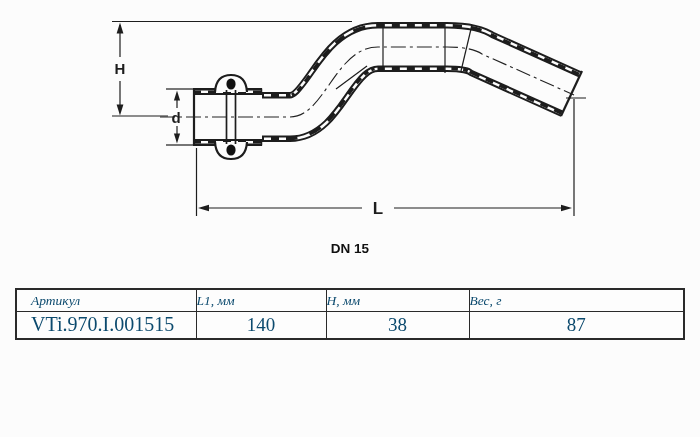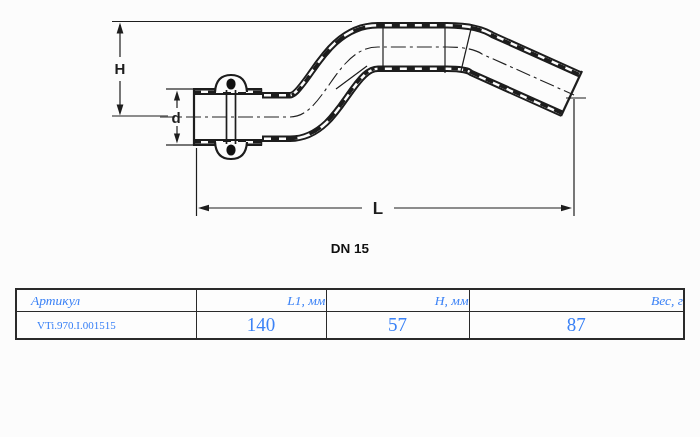--- a/index.html
+++ b/index.html
@@ -40,41 +40,41 @@
     table-layout:fixed;
     width:668px;
     background:#fdfdfd;
     border:2px solid var(--tborder);
   }
   table.spec th, table.spec td{
     border:1.5px solid var(--tborder);
     padding:0;
     overflow:hidden;
     white-space:nowrap;
-    color:#3b82f6;
+    color:#0c4a6e;
   }
   table.spec th{
     height:21px;
     font-family:"Liberation Serif", serif;
     font-style:italic;
     font-weight:400;
     font-size:13.5px;
-    text-align:right;
+    text-align:left;
     vertical-align:middle;
   }
   table.spec th.c-article{text-align:left;padding-left:14px;}
   table.spec td{
     height:25.5px;
     font-family:"Liberation Serif", serif;
     vertical-align:middle;
   }
   table.spec td.c-article{
-    font-size:11px;
+    font-size:20px;
     text-align:left;
-    padding-left:20px;
+    padding-left:14px;
   }
   table.spec td.c-num{
     font-size:19px;
     text-align:center;
   }
 </style>
 </head>
 <body>
 
 <div class="screen">
@@ -177,20 +177,20 @@
           <th class="c-article">Артикул</th>
           <th>L1, мм</th>
           <th>Н, мм</th>
           <th>Вес, г</th>
         </tr>
       </thead>
       <tbody>
           <tr>
             <td class="c-article">VTi.970.I.001515</td>
             <td class="c-num">140</td>
-            <td class="c-num">57</td>
+            <td class="c-num">38</td>
             <td class="c-num">87</td>
           </tr>
         </tbody>
     </table>
   </div>
 
 </div>
 
 </body></html>

